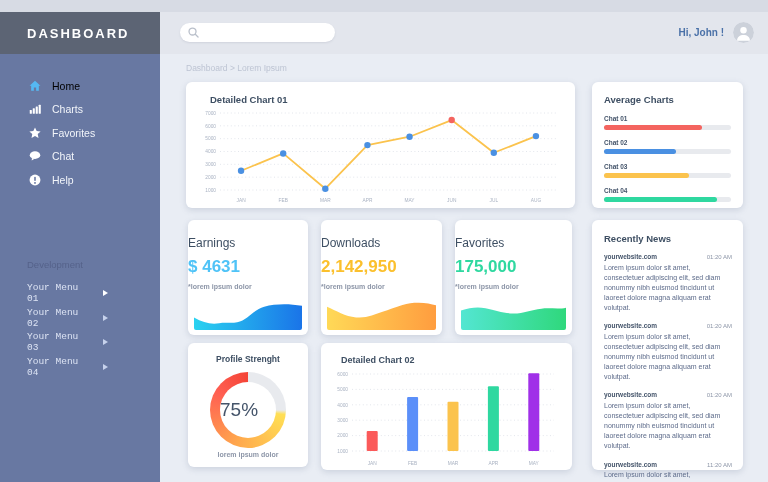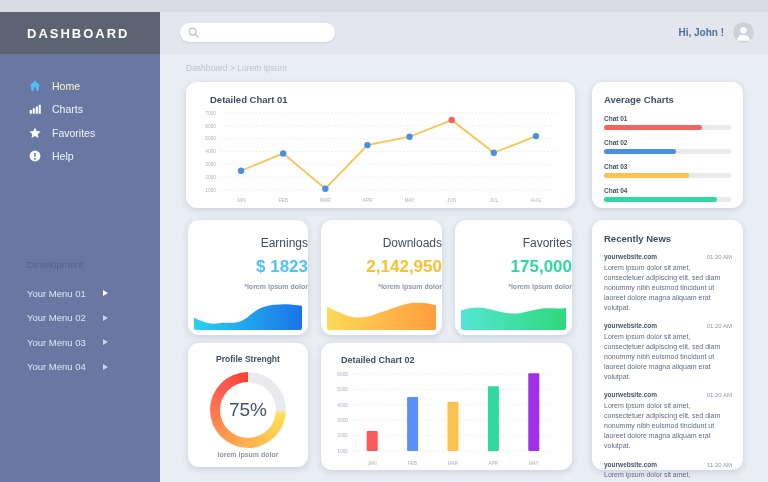--- a/index.html
+++ b/index.html
@@ -7,73 +7,73 @@
   .page { position:relative; width:768px; height:482px; margin:12px auto; background:#e9edf4; overflow:hidden; }
 
   
   .sidebar { position:absolute; left:0; top:0; width:160px; height:482px; background:#6878a2; }
   .sidebar-header { position:absolute; left:0; top:0; width:160px; height:42px; background:#5c6474; display:flex; align-items:center; padding-left:27px; }
   .sidebar-title { color:#fff; font-size:13px; font-weight:bold; letter-spacing:2px; }
   .nav { position:absolute; top:62px; left:0; right:0; }
   .nav-item { height:23.5px; display:flex; align-items:center; padding-left:27px; cursor:pointer; color:#f2f5fa; }
   .nav-item .ico { width:16px; height:16px; display:flex; align-items:center; justify-content:center; }
   .nav-item .lbl { margin-left:9px; font-size:10.5px; }
-  .nav-item.active { color:#fef9c3; }
+  .nav-item.active { color:#000000; }
   .dev-label { position:absolute; top:247px; left:27px; font-size:9.5px; color:#55628a; }
   .dev-nav { position:absolute; top:269px; left:0; right:0; }
   .dev-item { height:24.5px; display:flex; align-items:center; padding-left:27px; color:#dde4f4; cursor:pointer; }
-  .dev-item .lbl { font-size:9.5px; width:68px; }
+  .dev-item .lbl { font-size:9.5px; width:68px;font-family:Liberation Mono, monospace; }
   .tri { width:0; height:0; border-top:3.5px solid transparent; border-bottom:3.5px solid transparent; border-left:5.5px solid #c7d2ec; margin-left:8px; }
   .dev-item:first-child .tri { border-left-color:#ffffff; }
 
   
   .topbar { position:absolute; left:160px; top:0; width:608px; height:42px; background:#e3e6ed; border-bottom:1px solid #dade3; }
   .search-pill { position:absolute; left:20px; top:11px; width:155px; height:19px; background:#fff; border-radius:10px; display:flex; align-items:center; padding:0 7px; box-shadow:0 1px 2px rgba(120,130,150,.18); }
   .search-pill input { border:none; outline:none; background:transparent; font-size:9px; color:#55606e; width:120px; font-family:"Liberation Sans", sans-serif; }
   .user { position:absolute; right:14px; top:10px; display:flex; align-items:center; cursor:pointer; }
   .greeting { font-size:10px; font-weight:bold; color:#4a71a8; margin-right:9px; }
   .avatar { width:21px; height:21px; border-radius:50%; overflow:hidden; }
 
   
   .breadcrumb { position:absolute; left:186px; top:51px; font-size:8.5px; color:#bdc4d3; }
-  .card { position:absolute; background:#fff; border-radius:11px; box-shadow:0 2px 6px rgba(95,110,140,.22); }
+  .card { position:absolute; background:#fff; border-radius:6px; box-shadow:0 2px 6px rgba(95,110,140,.22); }
   .card-title { font-size:9.5px; font-weight:bold; color:#3e4f63; }
 
   .card-chart1 { left:186px; top:70px; width:389px; height:126px; }
   .card-chart1 .card-title { position:absolute; left:24px; top:12px; }
   .card-chart1 svg { position:absolute; left:8px; top:24px; width:373px; height:98px; }
 
   .card-avg { left:592px; top:70px; width:151px; height:126px; }
   .card-avg .card-title { position:absolute; left:12px; top:12px; }
   .avg-rows { position:absolute; left:12px; right:12px; top:33px; }
   .avg-row { margin-bottom:9px; }
   .avg-label { font-size:6.5px; font-weight:bold; color:#44546a; margin-bottom:3px; }
   .avg-track { height:5px; background:#e8eaee; border-radius:3px; position:relative; }
   .avg-fill { position:absolute; left:0; top:0; height:5px; border-radius:3px; }
 
-  .stat-card { top:208px; height:115px; text-align:right; }
+  .stat-card { top:208px; height:115px; text-align:left; }
   .stat-title { font-size:12px; color:#3e4f63; margin-top:16px; }
   .stat-value { font-size:17px; font-weight:bold; margin-top:7px; }
   .stat-note { font-size:7px; font-weight:bold; color:#8d96a8; margin-top:6px; }
   .wave { position:absolute; left:6px; right:6px; bottom:5px; height:33px; border-radius:2px; overflow:hidden; }
   .wave svg { width:100%; height:100%; display:block; }
 
   .card-news { left:592px; top:208px; width:151px; height:250px; }
   .card-news .card-title { position:absolute; left:12px; top:13px; }
   .news-list { position:absolute; left:12px; right:11px; top:33px; }
   .news-item { margin-bottom:9px; cursor:pointer; }
   .news-head { display:flex; justify-content:space-between; align-items:baseline; margin-bottom:2.5px; }
   .news-source { font-size:6.5px; font-weight:bold; color:#44546a; }
   .news-time { font-size:6px; color:#8d96a8; }
   .news-body { font-size:7px; color:#5d6b8a; line-height:1.45; }
 
   .card-profile { left:188px; top:331px; width:120px; height:124px; }
   .card-profile .card-title { position:absolute; top:11px; width:100%; text-align:center; font-size:8.5px; }
   .donut { position:absolute; left:22px; top:29px; width:76px; height:76px; border-radius:50%; display:flex; align-items:center; justify-content:center; }
-  .donut-hole { width:56px; height:56px; background:#fff; border-radius:50%; display:flex; align-items:center; justify-content:center; }
+  .donut-hole { width:56px; height:56px; background:#fff; border-radius:50%; display:flex; align-items:center; justify-content:flex-start; }
   .donut-pct { font-size:19px; color:#44546a; }
   .profile-note { position:absolute; bottom:9px; width:100%; text-align:center; font-size:7px; font-weight:bold; color:#8d96a8; }
 
   .card-chart2 { left:321px; top:331px; width:251px; height:127px; }
   .card-chart2 .card-title { position:absolute; left:20px; top:12px; font-size:9px; }
   .card-chart2 svg { position:absolute; left:6px; top:22px; width:239px; height:102px; }
 
   svg text.tick { font-size:4.8px; fill:#a9b2c2; font-family:"Liberation Sans", sans-serif; }
 
   .bottom-bar-left { position:absolute; left:0; bottom:0; width:196px; height:5px; background:#0b0b0c; }
@@ -110,20 +110,29 @@
         </span>
         <span class="lbl">Charts</span>
       </div>
       <div class="nav-item">
         <span class="ico">
           <svg width="14" height="14" viewBox="0 0 16 16">
               <path fill="#fff" d="M8 1.6 L9.9 5.7 L14.4 6.2 L11.1 9.2 L12 13.6 L8 11.4 L4 13.6 L4.9 9.2 L1.6 6.2 L6.1 5.7 Z"></path>
             </svg>
         </span>
         <span class="lbl">Favorites</span>
+      </div>
+      <div class="nav-item">
+        <span class="ico">
+          <svg width="14" height="14" viewBox="0 0 16 16">
+              <ellipse cx="8" cy="7" rx="6" ry="4.4" fill="#fff"></ellipse>
+              <path d="M4.5 10.2 L4.2 13.2 L8 10.8 Z" fill="#fff"></path>
+            </svg>
+        </span>
+        <span class="lbl">Chat</span>
       </div>
       <div class="nav-item">
         <span class="ico">
           <svg width="14" height="14" viewBox="0 0 16 16">
               <circle cx="8" cy="8" r="6.2" fill="#fff"></circle>
               <rect x="7.1" y="4.2" width="1.8" height="5" rx="0.9" fill="#6878a2"></rect>
               <circle cx="8" cy="11.3" r="1.1" fill="#6878a2"></circle>
             </svg>
         </span>
         <span class="lbl">Help</span>
@@ -234,21 +243,21 @@
         <div class="avg-label">Chat 04</div>
         <div class="avg-track" style="background: rgb(232, 234, 238);">
             <div class="avg-fill" style="width: 89%; background: rgb(47, 216, 160);"></div>
           </div>
       </div>
     </div>
   </section>
 
   <section class="card stat-card" style="left:188px; width:120px;">
     <div class="stat-title">Earnings</div>
-    <div class="stat-value" style="color: rgb(79, 195, 247);">$ 1823</div>
+    <div class="stat-value" style="color: rgb(79, 195, 247);">$ 4631</div>
     <div class="stat-note">*lorem ipsum dolor</div>
     <div class="wave">
       <svg viewBox="0 0 120 34" preserveAspectRatio="none">
         <defs>
             <linearGradient id="wg0" x1="0" y1="0" x2="1" y2="0">
               <stop offset="0" stop-color="#2ad2f0"></stop>
               <stop offset="1" stop-color="#1a74e8"></stop>
             </linearGradient>
           </defs>
         <path fill="url(#wg0)" d="M0,21 C10,26 18,28.5 28,27 C36,25.5 40,27.5 48,26 C60,23.5 66,13 78,10 C88,7.5 100,7 110,8 L120,9 L120,34 L0,34 Z"></path>

